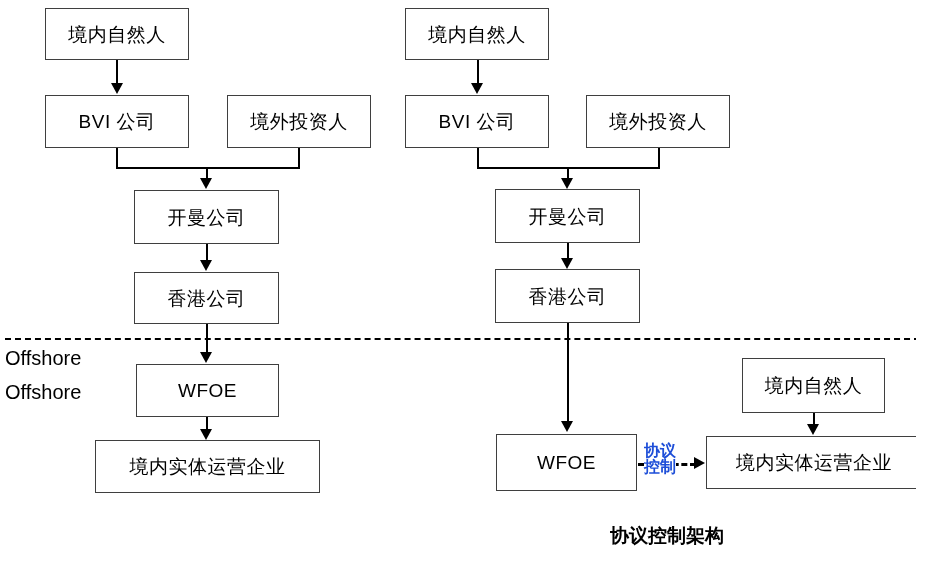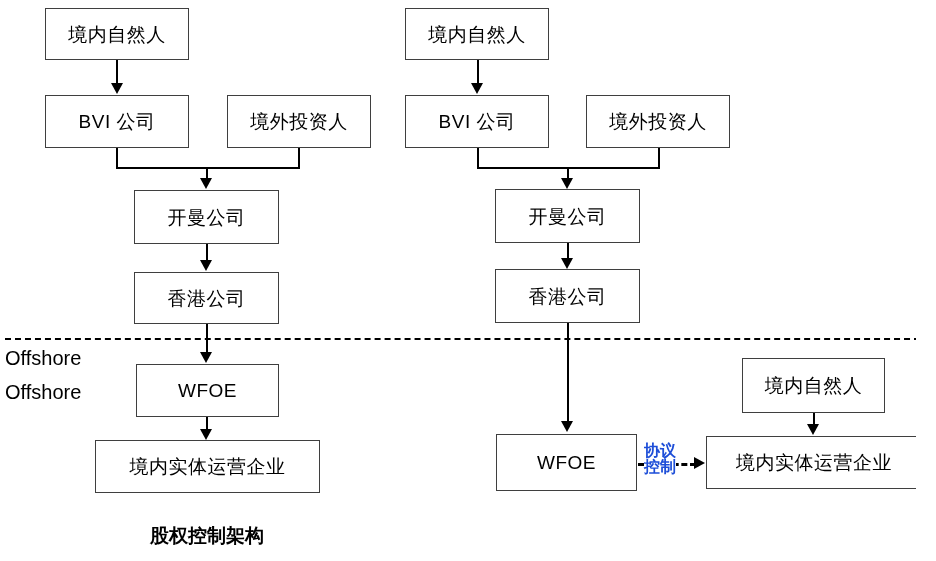--- a/index.html
+++ b/index.html
@@ -147,21 +147,20 @@
   <div class="vline" style="left:206px; top:324px; height:30px;"></div>
   <div class="arrowhead-down" style="left:200px; top:352px;"></div>
 
   <div class="box latin" style="left:136px; top:364px; width:143px; height:53px;">WFOE</div>
 
   <div class="vline" style="left:206px; top:417px; height:14px;"></div>
   <div class="arrowhead-down" style="left:200px; top:429px;"></div>
 
   <div class="box cjk" style="left:95px; top:440px; width:225px; height:53px;">境内实体运营企业</div>
 
-  <div class="caption" style="left:107px; top:526px; width:200px;">股权控制架构</div>
 
   <div class="box cjk" style="left:405px; top:8px; width:144px; height:52px;">境内自然人</div>
 
   <div class="vline" style="left:477px; top:60px; height:24px;"></div>
   <div class="arrowhead-down" style="left:471px; top:83px;"></div>
 
   <div class="box latin" style="left:405px; top:95px; width:144px; height:53px;">BVI 公司</div>
 
   <div class="box cjk" style="left:586px; top:95px; width:144px; height:53px;">境外投资人</div>
 
@@ -188,18 +187,19 @@
   <div class="edge-label" style="left:644px; top:443px;">协议</div>
   <div class="edge-label" style="left:644px; top:459px;">控制</div>
 
   <div class="box cjk" style="left:742px; top:358px; width:143px; height:55px;">境内自然人</div>
 
   <div class="vline" style="left:813px; top:413px; height:12px;"></div>
   <div class="arrowhead-down" style="left:807px; top:424px;"></div>
 
   <div class="box cjk" style="left:706px; top:436px; width:216px; height:53px;">境内实体运营企业</div>
 
+  <div class="caption" style="left:567px; top:526px; width:200px;">协议控制架构</div>
 
   <div class="divider" style="left:5px; top:338px; width:925px;"></div>
   <div class="zone-label" style="left:5px; top:312px;">Offshore</div>
   <div class="zone-label" style="left:5px; top:346px;">Offshore</div>
 
 </div>
 
 </body></html>

